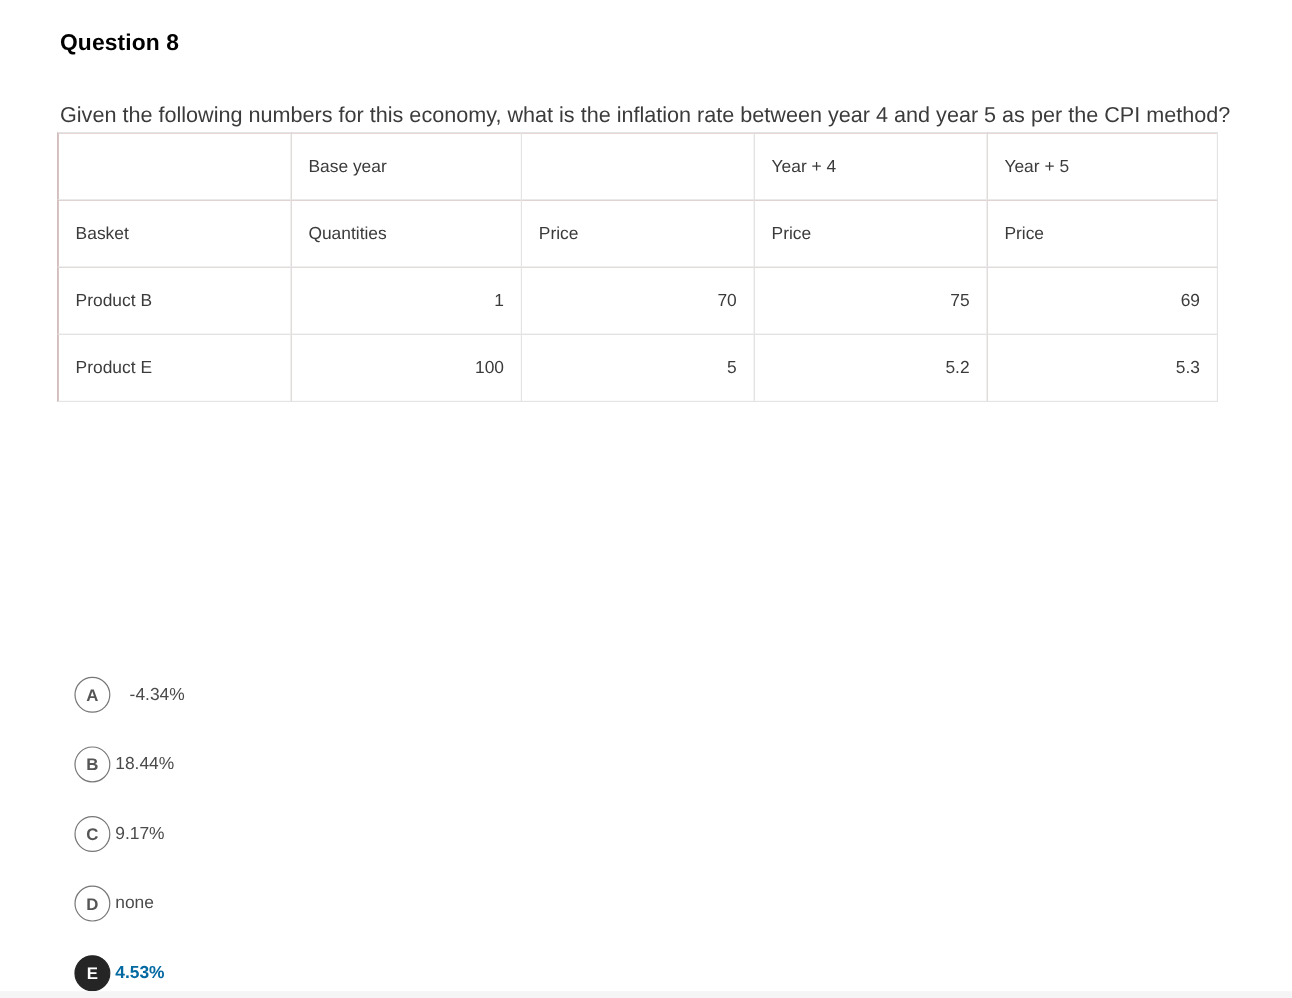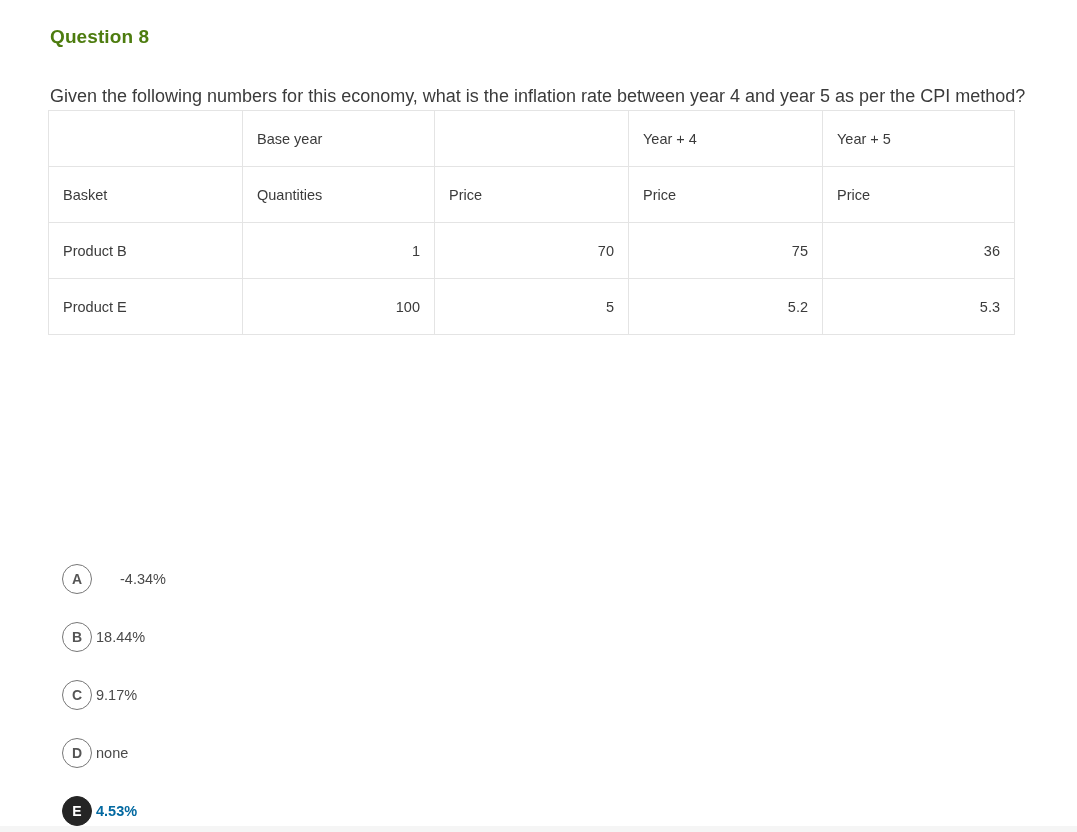--- a/index.html
+++ b/index.html
@@ -25,21 +25,21 @@
     background: #ffffff;
   }
 
   
   .question-title {
     position: absolute;
     left: 50px;
     top: 24px;
     font-size: 19px;
     font-weight: bold;
-    color: #4d7c0f;
+    color: #000000;
     letter-spacing: 0.1px;
     line-height: 26px;
   }
 
   
   .question-prompt {
     position: absolute;
     left: 50px;
     top: 86px;
     width: 990px;
@@ -121,21 +121,21 @@
   .option-label {
     margin-left: 4px;
     font-size: 14.5px;
     color: #4a4a4a;
     white-space: nowrap;
   }
   .option-row.selected .option-label {
     color: #0369a1;
     font-weight: bold;
   }
-  .option-row.neg .option-label { margin-left: 28px; }
+  .option-row.neg .option-label { margin-left: 16px; }
 
   
   .bottom-band {
     position: absolute;
     left: 0;
     bottom: 0;
     width: 1077px;
     height: 6px;
     background: #f5f5f5;
   }
@@ -165,21 +165,21 @@
           <td class="c-base">Price</td>
           <td class="c-y4">Price</td>
           <td class="c-y5">Price</td>
         </tr>
 
         <tr class="data-row">
           <td class="c-basket label">Product B</td>
           <td class="c-qty num">1</td>
           <td class="c-base num">70</td>
           <td class="c-y4 num">75</td>
-          <td class="c-y5 num">36</td>
+          <td class="c-y5 num">69</td>
         </tr>
         <tr class="data-row">
           <td class="c-basket label">Product E</td>
           <td class="c-qty num">100</td>
           <td class="c-base num">5</td>
           <td class="c-y4 num">5.2</td>
           <td class="c-y5 num">5.3</td>
         </tr>
       </tbody>
     </table>

